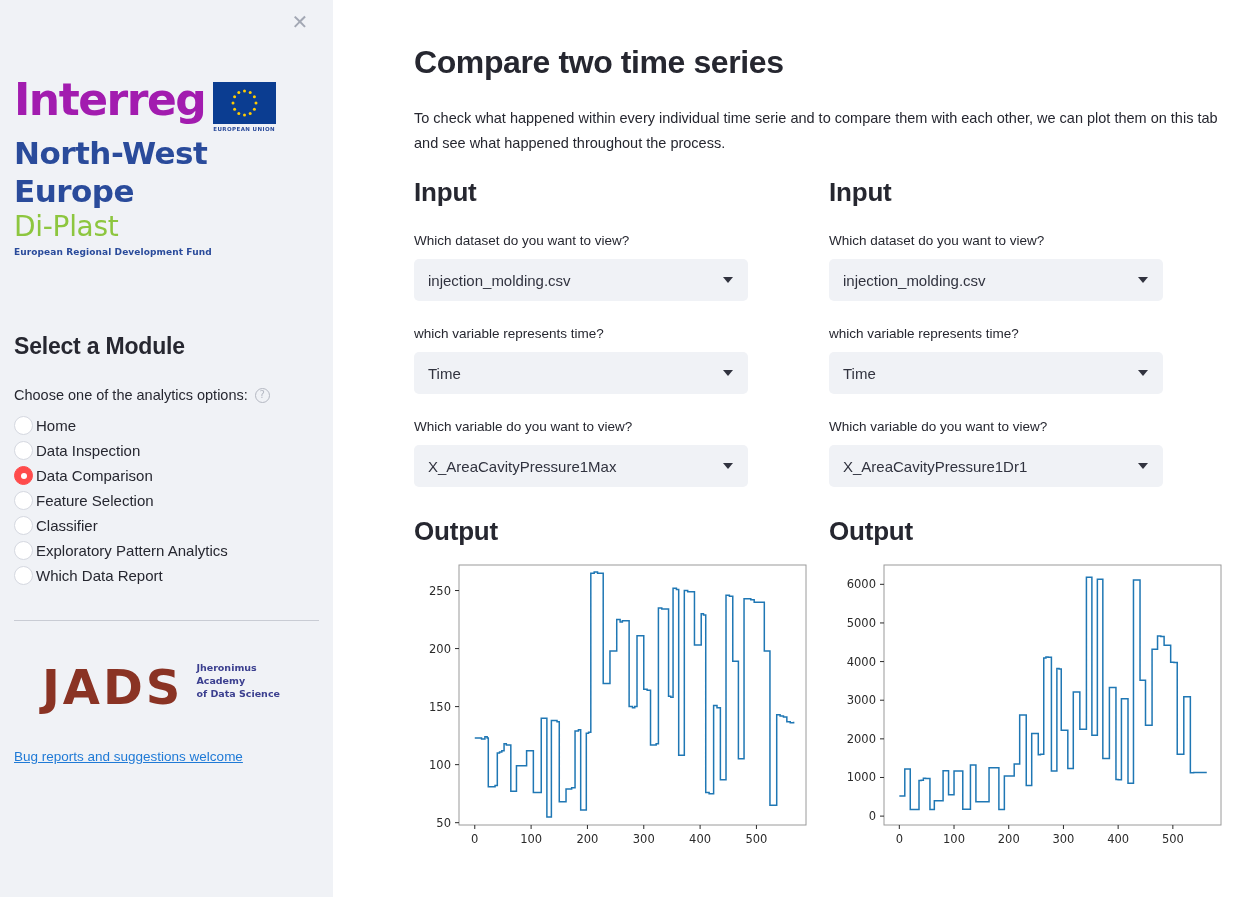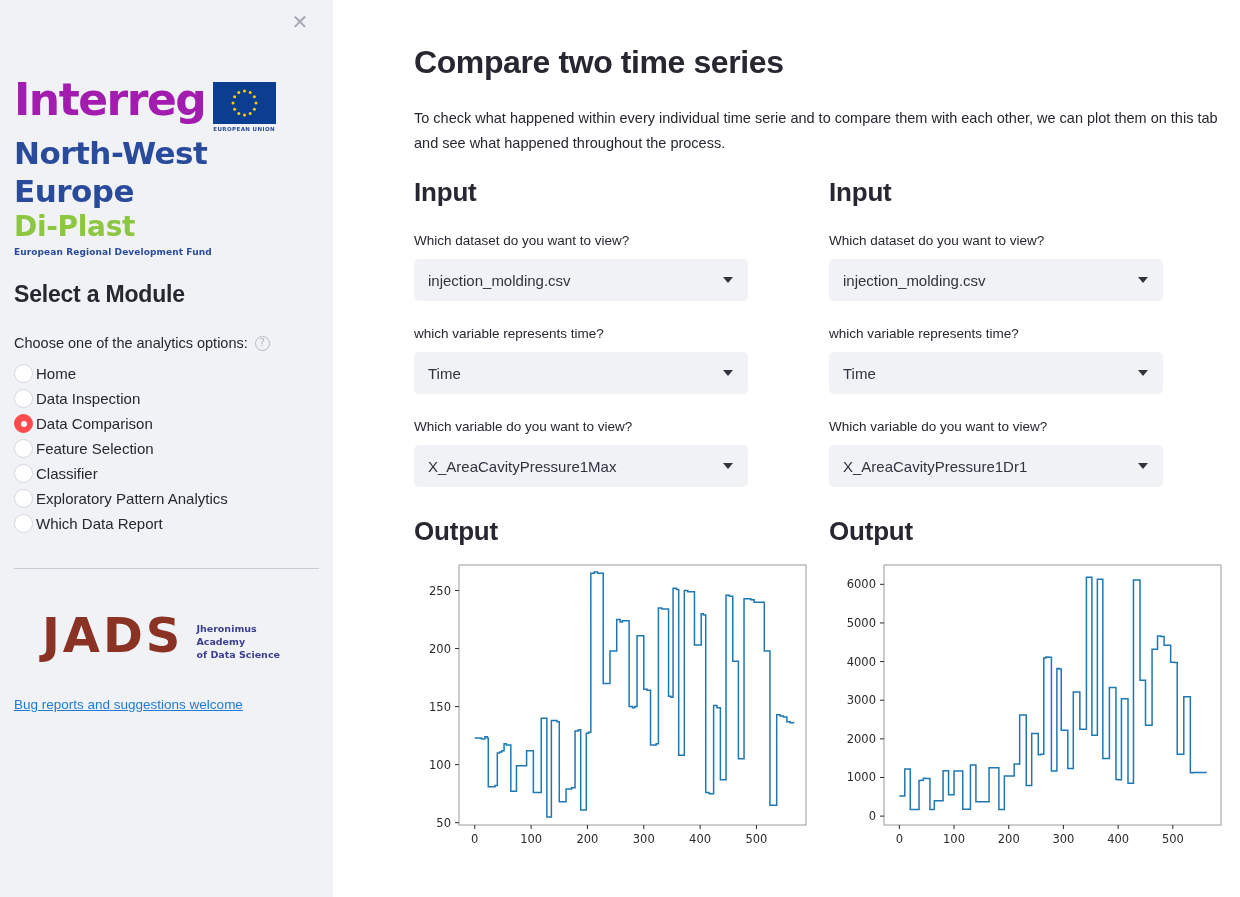--- a/index.html
+++ b/index.html
@@ -45,32 +45,32 @@
     font-weight: 700; margin-left: 8px; margin-top: 2px;
     font-family: "DejaVu Sans", sans-serif;
   }
   .nwe-word {
     font-family: "DejaVu Sans", sans-serif;
     font-size: 31px; font-weight: 700; color: #2a4b9b;
     letter-spacing: -.5px; line-height: 38px; margin-top: 2px;
   }
   .diplast-word {
     font-family: "DejaVu Sans", sans-serif;
-    font-size: 28px; font-weight: 700; color: #8dc63f;
+    font-size: 28px; font-weight: 400; color: #8dc63f;
     letter-spacing: -.3px; line-height: 34px;
   }
   .erdf-word {
     font-family: "DejaVu Sans", sans-serif;
     font-size: 9px; font-weight: 700; color: #2a4b9b;
     letter-spacing: .1px; margin-top: 3px;
   }
 
   
   .module-title {
-    margin-top: 24px;
+    margin-top: 76px;
     font-size: 23px; font-weight: 700; color: #262730;
     letter-spacing: -.2px;
   }
   .choose-row {
     margin-top: 27px; display: flex; align-items: center; gap: 7px;
     font-size: 14.5px; color: #262730;
   }
   .help-icon {
     width: 15px; height: 15px; border-radius: 50%;
     border: 1.3px solid #b4b8c2; color: #b4b8c2;
@@ -96,21 +96,21 @@
     width: 6px; height: 6px; margin: -3px 0 0 -3px;
     border-radius: 50%; background: #ffffff;
   }
   .radio-label { font-size: 15px; color: #262730; }
 
   .divider {
     margin: 32px 0 0 0; height: 1px; background: #c9ccd4; width: 305px;
   }
 
   
-  .jads-block { margin-top: 40px; display: flex; align-items: flex-end; gap: 13px; padding-left: 28px;}
+  .jads-block { margin-top: 40px; display: flex; align-items: flex-start; gap: 13px; padding-left: 28px;}
   .jads-mark {
     font-family: "DejaVu Sans", sans-serif;
     font-size: 48px; font-weight: 700; color: #8a3324;
     letter-spacing: 3px; line-height: 52px;
   }
   .jads-text {
     font-family: "DejaVu Sans", sans-serif;
     font-size: 9.5px; font-weight: 700; color: #3b3f8f; line-height: 13px;
   }
   .bug-link {

